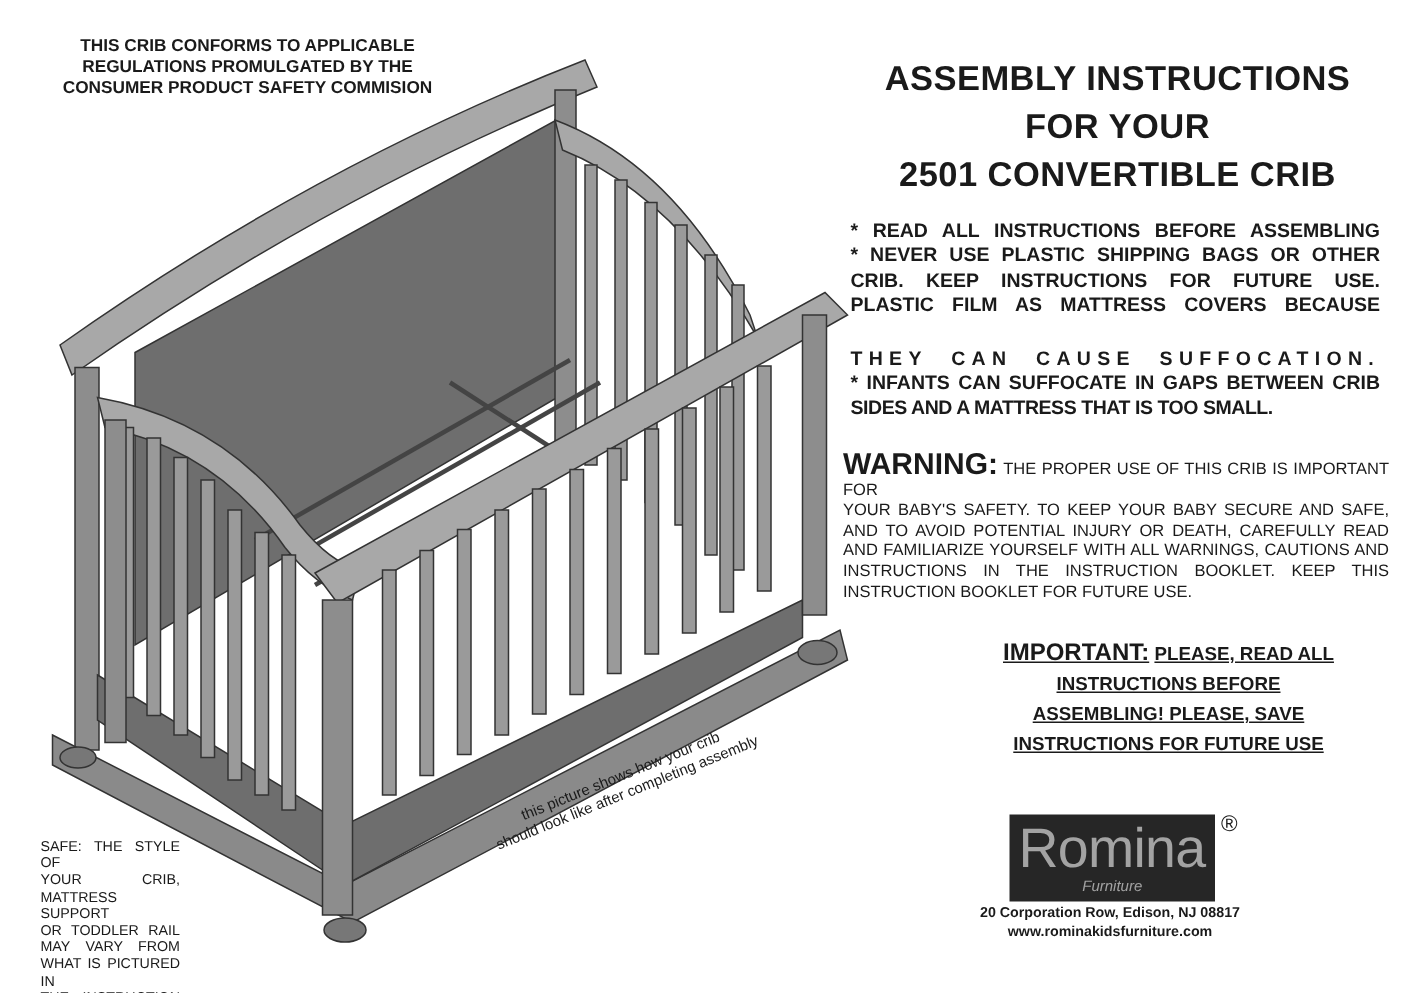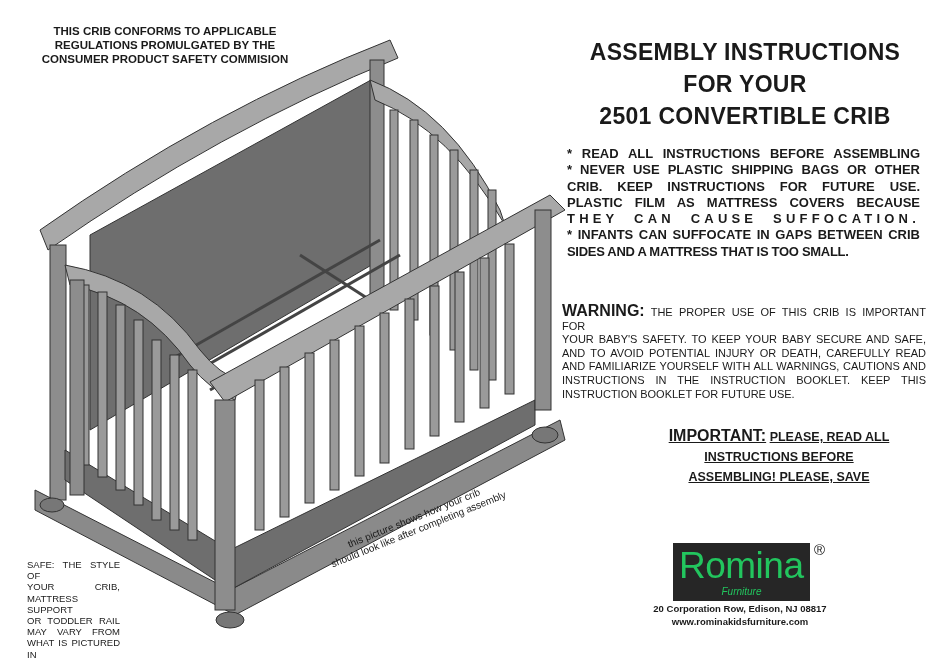--- a/index.html
+++ b/index.html
@@ -6,25 +6,25 @@
   body { width:950px; height:662px; position:relative; overflow:hidden; font-family:"Liberation Sans", sans-serif; color:#1a1a1a; }
   .abs { position:absolute; }
   .conform { left:20px; top:24px; width:290px; text-align:center; font-weight:bold; font-size:11.5px; line-height:14px; }
   .title { left:555px; top:36px; width:380px; text-align:center; font-weight:bold; font-size:23px; line-height:32px; letter-spacing:0.3px; }
   .bullets { left:567px; top:146px; width:353px; font-weight:bold; font-size:13px; line-height:16.3px; text-align:justify; }
   .bullets div { text-align:justify; text-align-last:justify; }
   .bullets div.last { text-align-last:left; }
   .warning { left:562px; top:304px; width:364px; font-size:11px; line-height:13.6px; }
   .warning div { text-align:justify; text-align-last:justify; }
   .warning div.last { text-align-last:left; }
-  .warning .wl { font-weight:bold; font-size:16px;margin-top:24px; }
+  .warning .wl { font-weight:bold; font-size:20px;margin-top:24px; }
   .important { left:641px; top:426px; width:276px; text-align:center; font-weight:bold; font-size:12.5px; line-height:20px; }
   .important span { text-decoration:underline; }
   .important .big { font-size:16px; }
-  .logo { left:673px; top:543px; width:137px; height:58px; background:#262626; color:#22c55e; }
+  .logo { left:673px; top:543px; width:137px; height:58px; background:#262626; color:#a3a3a3; }
   .logo .name { position:absolute; left:6px; top:2px; font-size:37px; letter-spacing:-0.5px; }
   .logo .sub { position:absolute; left:0; width:100%; top:43px; text-align:center; font-family:Liberation Sans, sans-serif; font-style:italic; font-size:10px; }
   .reg { left:814px; top:541px; font-size:15px; }
   .addr { left:610px; top:602px; width:260px; text-align:center; font-weight:bold; font-size:9.5px; line-height:13px; }
   .note { left:27px; top:559px; width:93px; font-size:9.5px; line-height:11.2px; }
   .note div { text-align:justify; text-align-last:justify; }
   .caption { left:325px; top:548px; font-size:10px; line-height:12px; transform:rotate(-22deg); transform-origin:left top; text-align:center; white-space:nowrap; }
   .crib { left:30px; top:30px; width:545px; height:605px; }
 </style>
 </head>
@@ -104,38 +104,39 @@
   <div>ASSEMBLY INSTRUCTIONS</div>
   <div>FOR YOUR</div>
   <div>2501 CONVERTIBLE CRIB</div>
 </div>
 
 <div class="abs bullets">
   <div>* READ ALL INSTRUCTIONS BEFORE ASSEMBLING</div>
   <div>* NEVER USE PLASTIC SHIPPING BAGS OR OTHER</div>
   <div>CRIB. KEEP INSTRUCTIONS FOR FUTURE USE.</div>
   <div>PLASTIC FILM AS MATTRESS COVERS BECAUSE</div>
-  <div style="letter-spacing:4.2px;">THEY CAN CAUSE SUFFOCATION.</div>
+  <div style="letter-spacing:4.2px;margin-top:20px;">THEY CAN CAUSE SUFFOCATION.</div>
   <div>* INFANTS CAN SUFFOCATE IN GAPS BETWEEN CRIB</div>
   <div class="last" style="letter-spacing:-0.3px;">SIDES AND A MATTRESS THAT IS TOO SMALL.</div>
 </div>
 
 <div class="abs warning">
   <div><span class="wl">WARNING:</span> <span>THE PROPER USE OF THIS CRIB IS IMPORTANT FOR</span></div>
   <div>YOUR BABY'S SAFETY. TO KEEP YOUR BABY SECURE AND SAFE,</div>
   <div>AND TO AVOID POTENTIAL INJURY OR DEATH, CAREFULLY READ</div>
   <div>AND FAMILIARIZE YOURSELF WITH ALL WARNINGS, CAUTIONS AND</div>
   <div>INSTRUCTIONS IN THE INSTRUCTION BOOKLET. KEEP THIS</div>
   <div class="last">INSTRUCTION BOOKLET FOR FUTURE USE.</div>
 </div>
 
 <div class="abs important">
   <div><span class="big">IMPORTANT:</span> <span>PLEASE, READ ALL</span></div>
   <div><span>INSTRUCTIONS BEFORE</span></div>
   <div><span>ASSEMBLING! PLEASE, SAVE</span></div>
+  <div><span>INSTRUCTIONS FOR FUTURE USE</span></div>
 </div>
 
 <div class="abs logo">
   <span class="name">Romina</span>
   <span class="sub">Furniture</span>
 </div>
 <div class="abs reg">®</div>
 
 <div class="abs addr">
   <div>20 Corporation Row, Edison, NJ 08817</div>

